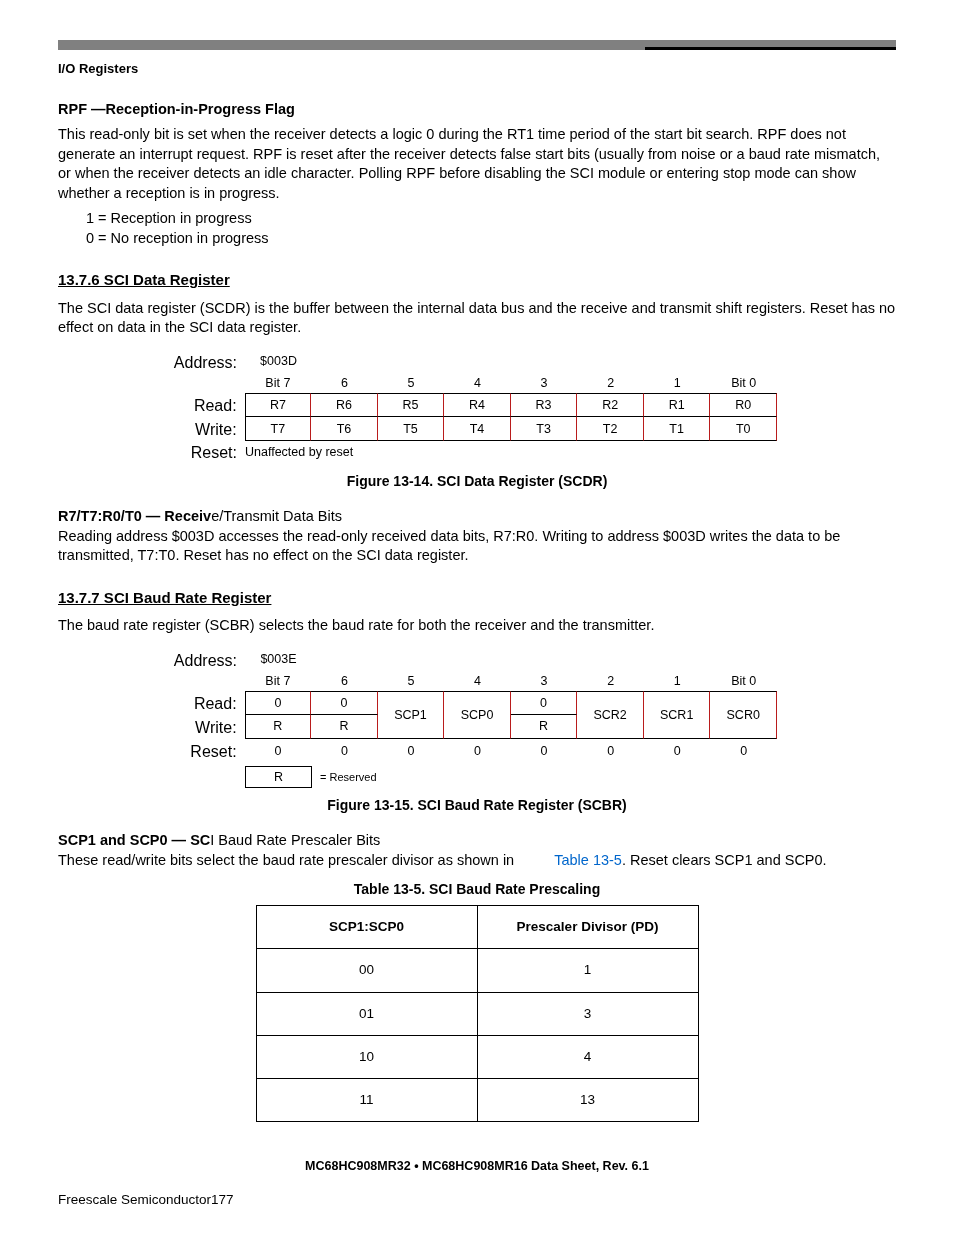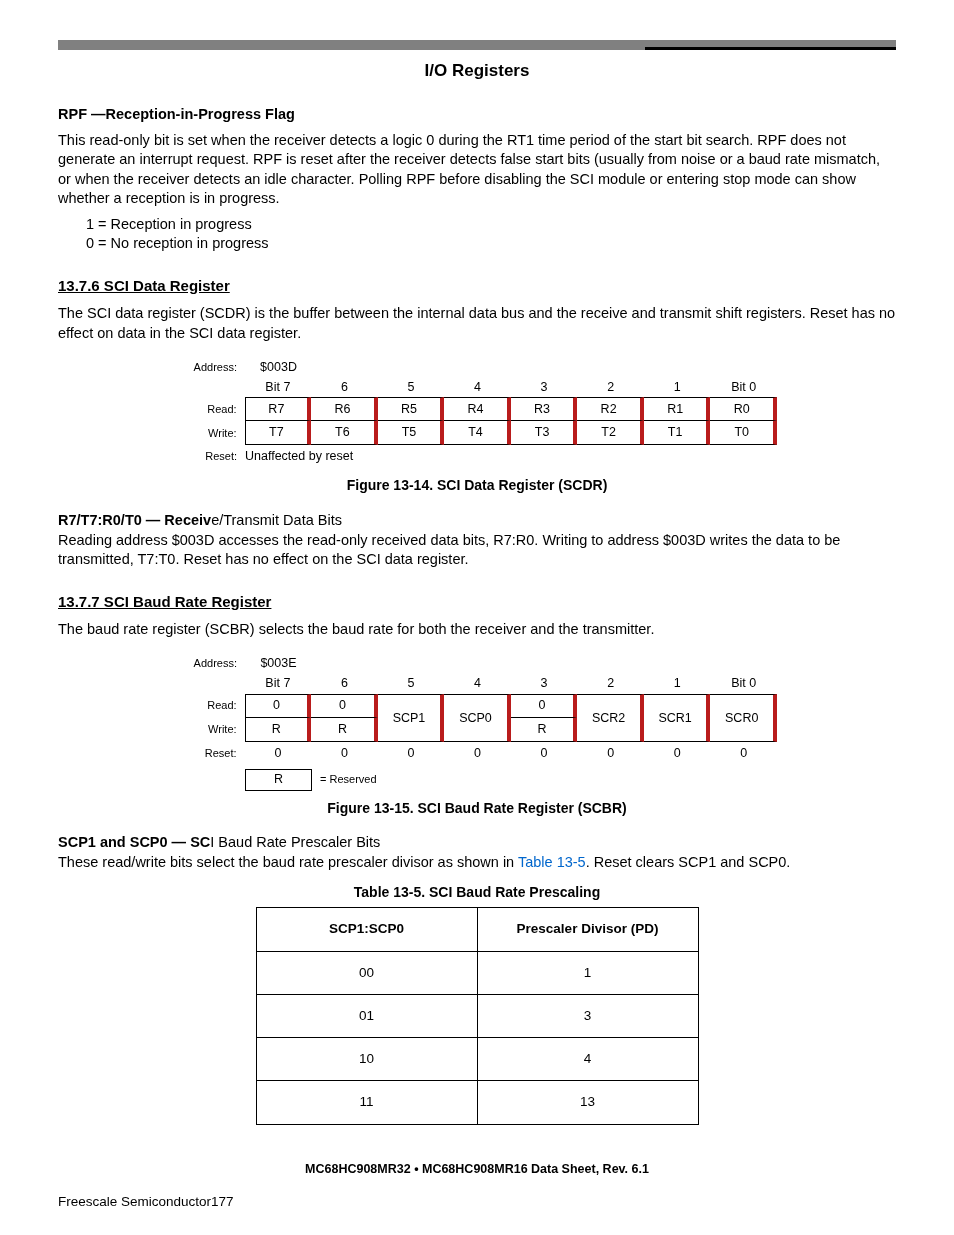--- a/index.html
+++ b/index.html
@@ -16,23 +16,23 @@
     height: 10px;
     background: #808080;
     margin-bottom: 6px;
   }
   .top-rule-right {
     height: 3px;
     background: #000;
     margin-bottom: 10px;
   }
   .header-sec {
-    text-align: center;
-    font-weight: bold;
-    font-size: 17px;
+    text-align: left;
+    font-weight: bold;
+    font-size: 13px;
     margin-bottom: 22px;
   }
   .para-title {
     font-weight: bold;
   }
   .indent {
     margin-left: 28px;
   }
   .sub-indent {
     margin-left: 28px;
@@ -51,56 +51,56 @@
     width: 600px;
   }
   .reg-row {
     display: flex;
     align-items: stretch;
   }
   .reg-label {
     width: 60px;
     text-align: left;
     padding-right: 8px;
-    font-size: 11px;
+    font-size: 16px;
     display: flex;
     align-items: center;
     justify-content: flex-end;
   }
   .reg-cell {
     width: 67px;
     text-align: center;
     box-sizing: border-box;
     font-size: 12.5px;
     display: flex;
     align-items: center;
     justify-content: center;
     height: 24px;
   }
   .reg-cell-header {
     height: 20px;
   }
   .bl { border-left: 1px solid #000; }
-  .br { border-right: 4px solid #b91c1c; }
+  .br { border-right: 1px solid #b91c1c; }
   .bt { border-top: 1px solid #000; }
   .bb { border-bottom: 1px solid #000; }
   .fig-caption {
     text-align: center;
     font-weight: bold;
     font-size: 14px;
     margin: 8px 0 16px 0;
   }
   .span-all {
     flex: 1;
     text-align: left;
     padding: 3px 0;
     font-size: 12.5px;
   }
   .small { font-size: 12.5px; }
-  .link { color: #0066cc; }
+  .link { color: #0066cc; margin-left: 36px; }
   table.pd {
     border-collapse: collapse;
     margin: 6px auto 30px auto;
     font-size: 13.5px;
   }
   table.pd th, table.pd td {
     border: 1px solid #000;
     padding: 12px 0;
     text-align: center;
   }

